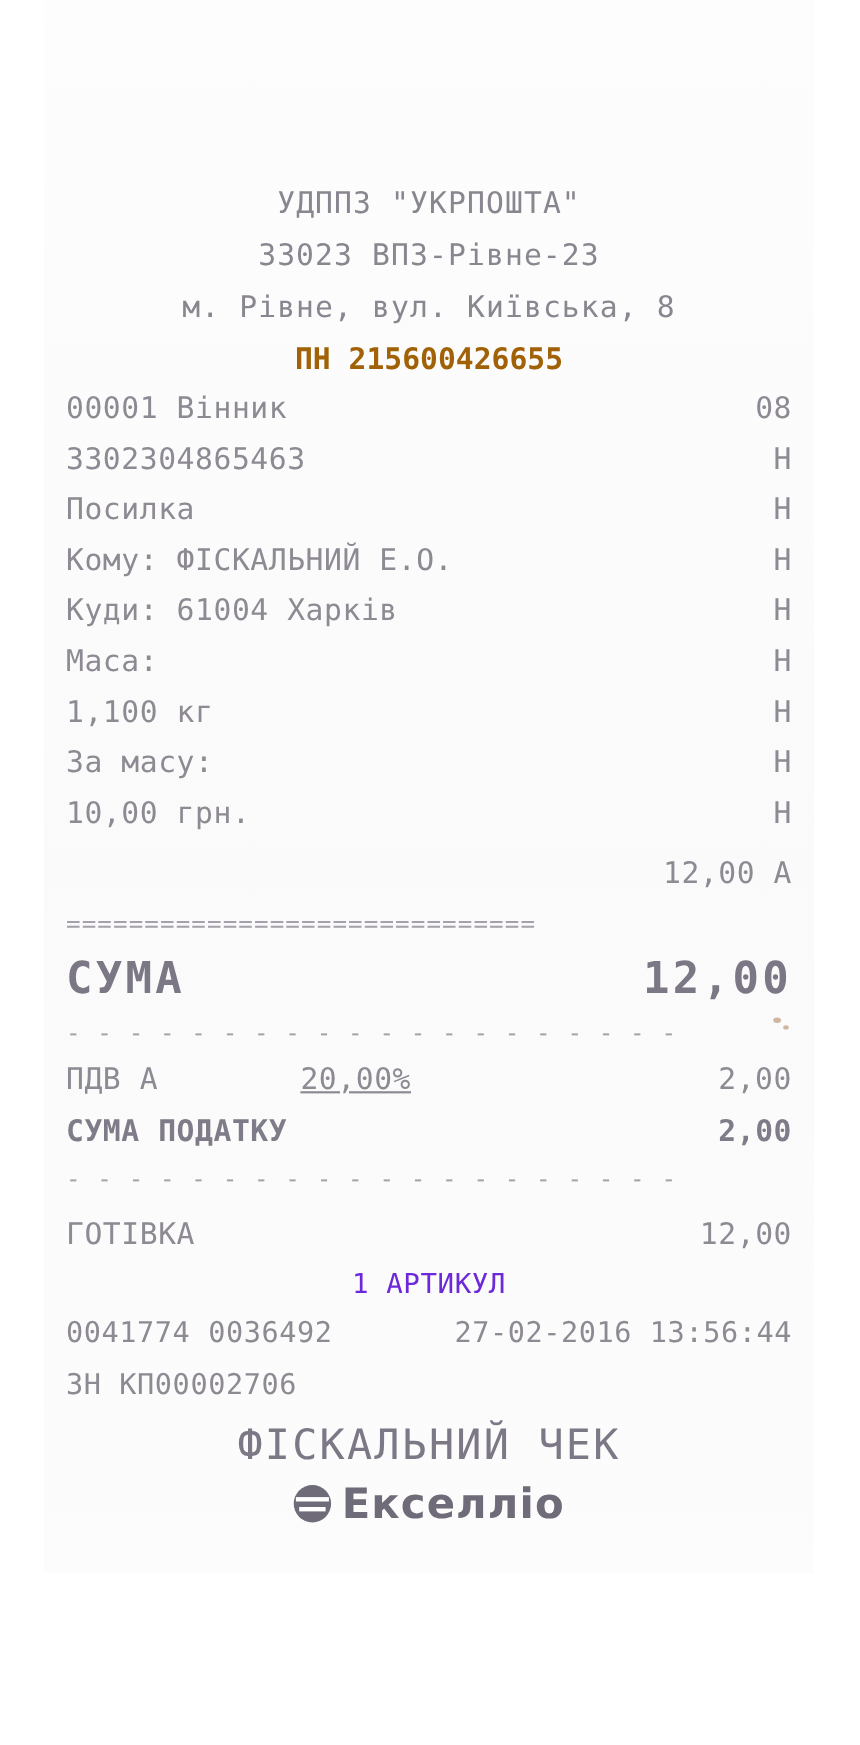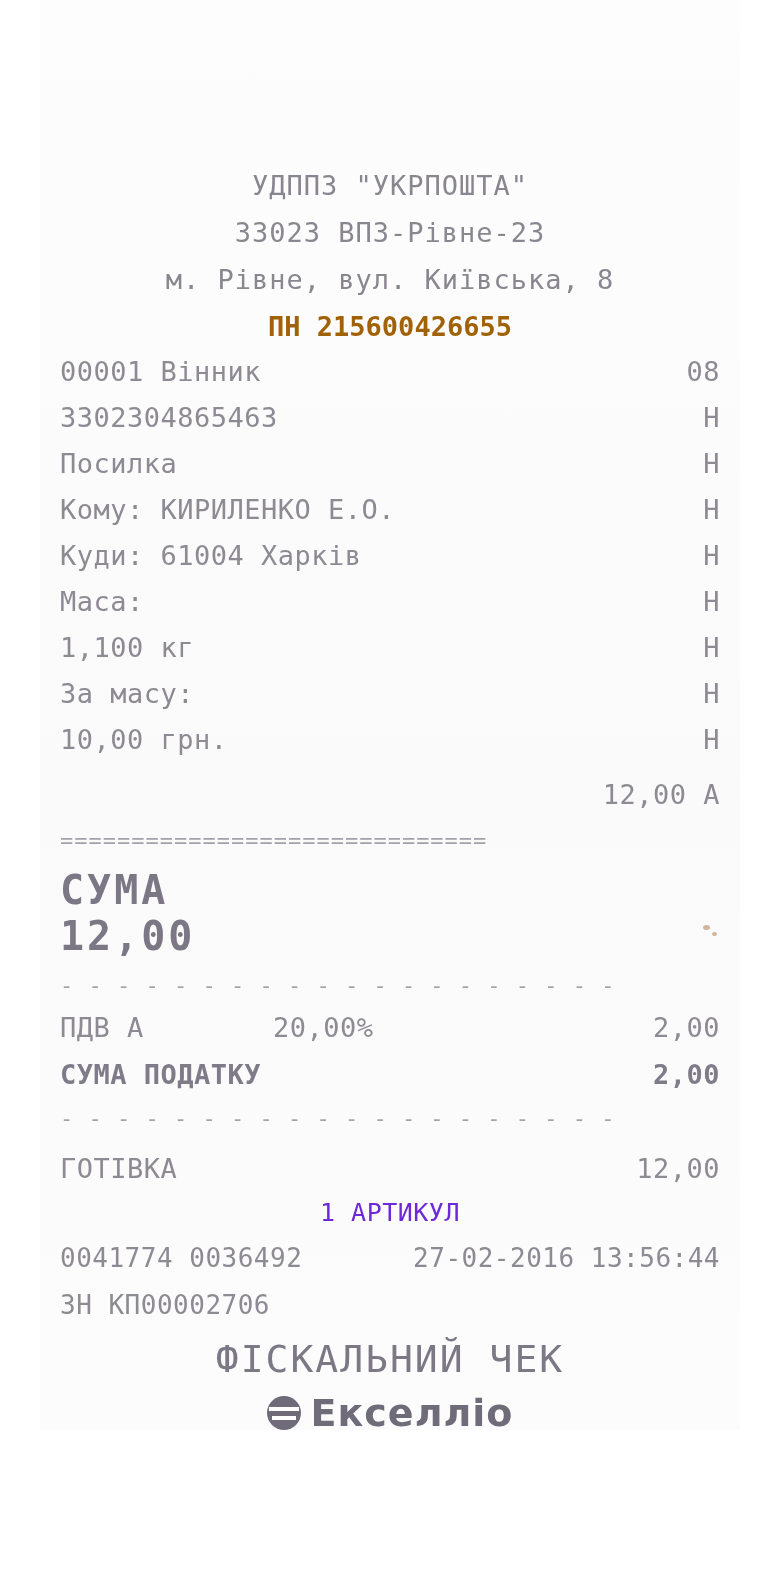--- a/index.html
+++ b/index.html
@@ -70,29 +70,28 @@
   }
   .sum-row {
     display: flex;
     justify-content: space-between;
     align-items: baseline;
     font-size: 40px;
     font-weight: bold;
     color: #7b7784;
     letter-spacing: 3px;
     margin: 12px 0 14px 0;
-    flex-direction: column;
   }
   .tax-row {
     display: flex;
     justify-content: space-between;
     font-size: 27px;
     margin-bottom: 16px;
   }
-  .tax-row .mid { margin-left: -150px; }
+  .tax-row .mid { margin-left: -150px; text-decoration: underline; }
   .bold-txt { font-weight: bold; color: #7f7b88; }
   .cash-row {
     display: flex;
     justify-content: space-between;
     font-size: 27px;
     margin-top: 22px;
     margin-bottom: 14px;
   }
   .articles {
     text-align: center;
@@ -186,21 +185,21 @@
     </div>
     <div class="row line">
       <span class="lbl">3302304865463</span>
       <span class="amt">Н</span>
     </div>
     <div class="row line">
       <span class="lbl">Посилка</span>
       <span class="amt">Н</span>
     </div>
     <div class="row line">
-      <span class="lbl">Кому: КИРИЛЕНКО Е.О.</span>
+      <span class="lbl">Кому: ФІСКАЛЬНИЙ Е.О.</span>
       <span class="amt">Н</span>
     </div>
     <div class="row line">
       <span class="lbl">Куди: 61004 Харків</span>
       <span class="amt">Н</span>
     </div>
     <div class="row line">
       <span class="lbl">Маса:</span>
       <span class="amt">Н</span>
     </div>

